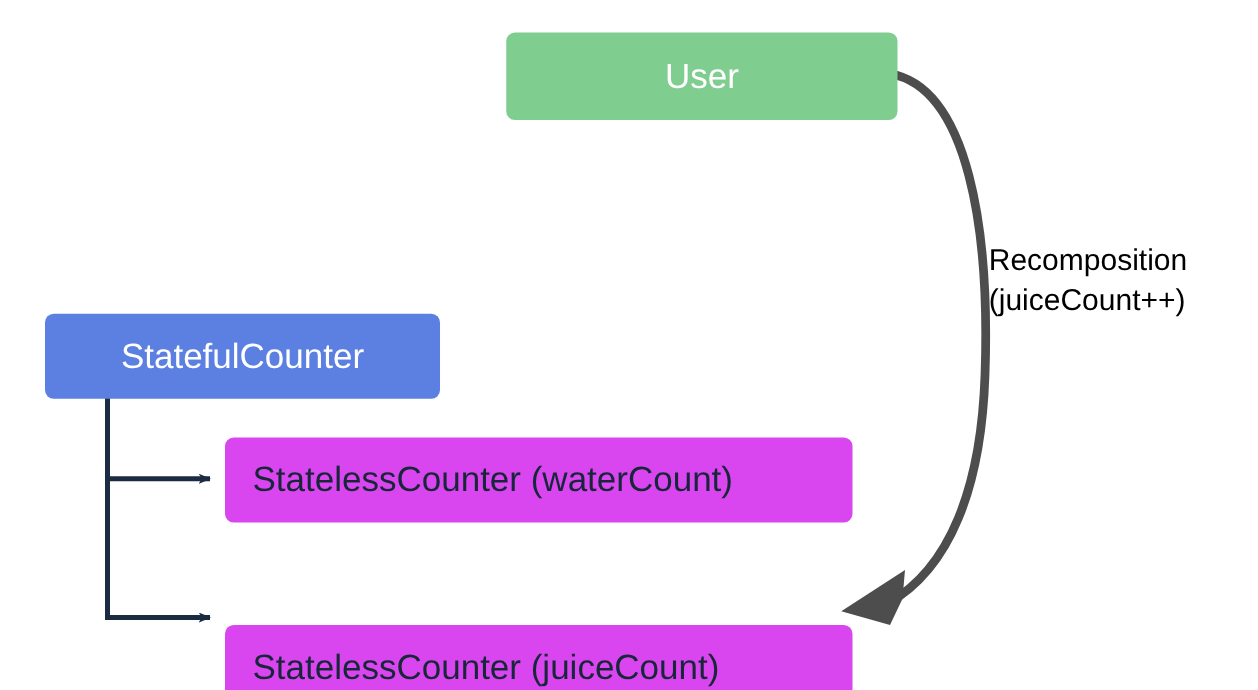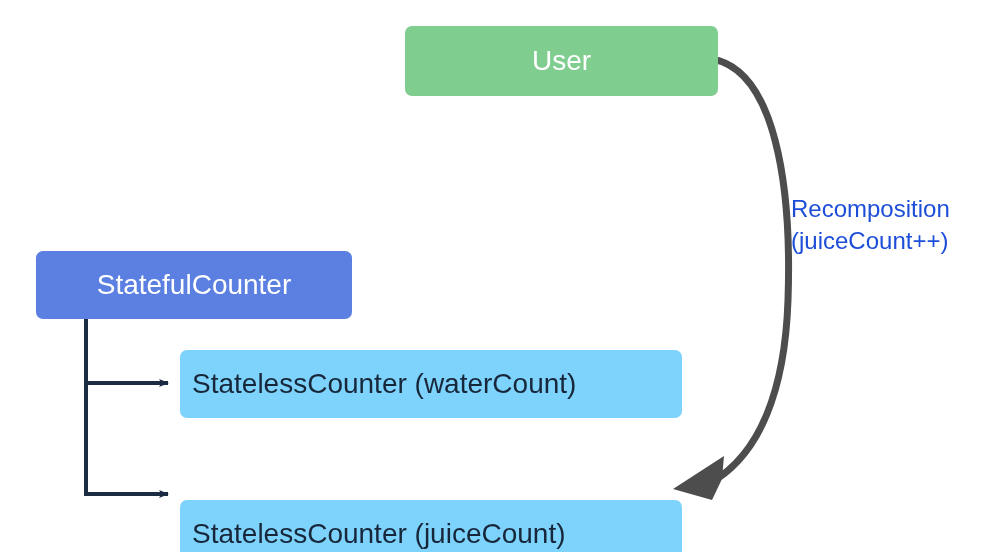--- a/index.html
+++ b/index.html
@@ -51,38 +51,38 @@
   }
   #node-stateful .node-label {
     color: #ffffff;
     font-size: 28px;
     text-align: center;
   }
   .node-stateless {
     left: 180px;
     width: 502px;
     height: 68px;
-    background: #7dd3fc;
+    background: #d946ef;
     justify-content: center;
-    padding-left: 12px;
+    padding-left: 22px;
   }
   .node-stateless .node-label {
     color: #18263a;
     font-size: 28px;
     text-align: left;
   }
   #node-water { top: 350px; }
   #node-juice { top: 468px; margin-top: 32px; }
 
   #recomposition-label {
     position: absolute;
     left: 791px;
     top: 193px;
     width: 186px;
-    color: #1d4ed8;
+    color: #000000;
     font-size: 24px;
     line-height: 1.32;
     text-align: left;
     white-space: pre-line;
   }
 
   #edges {
     position: absolute;
     left: 0;
     top: 0;

